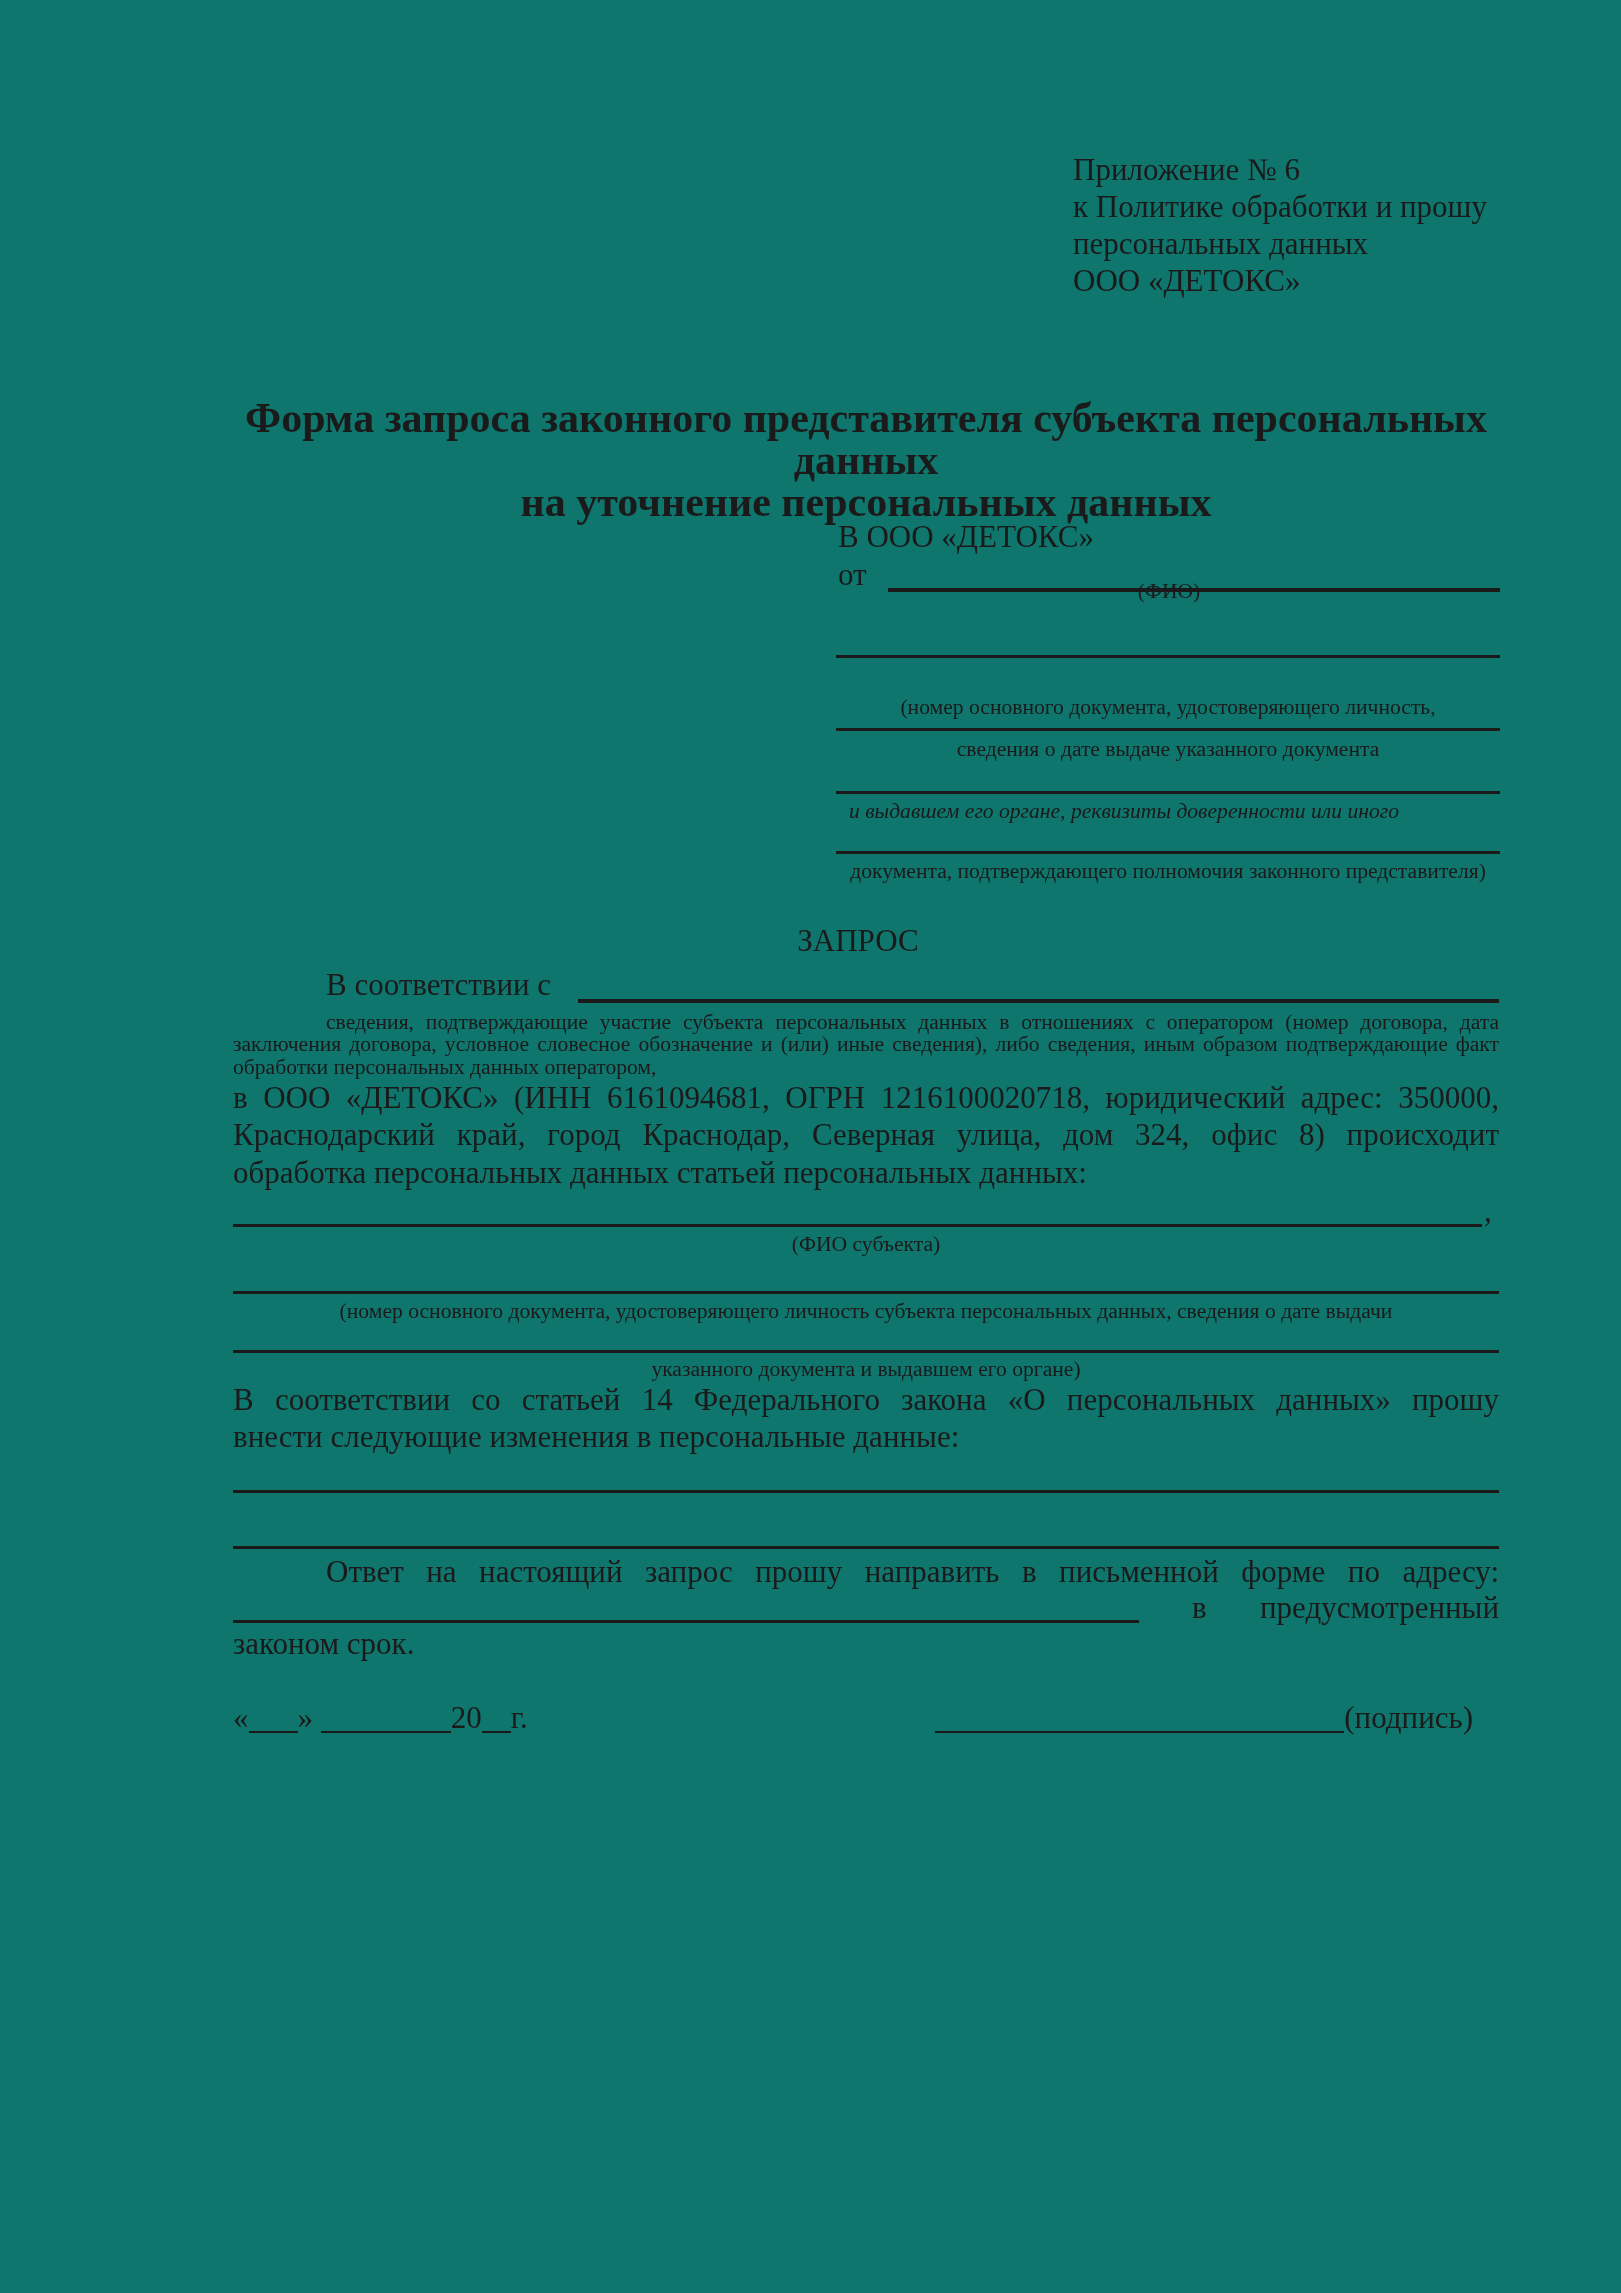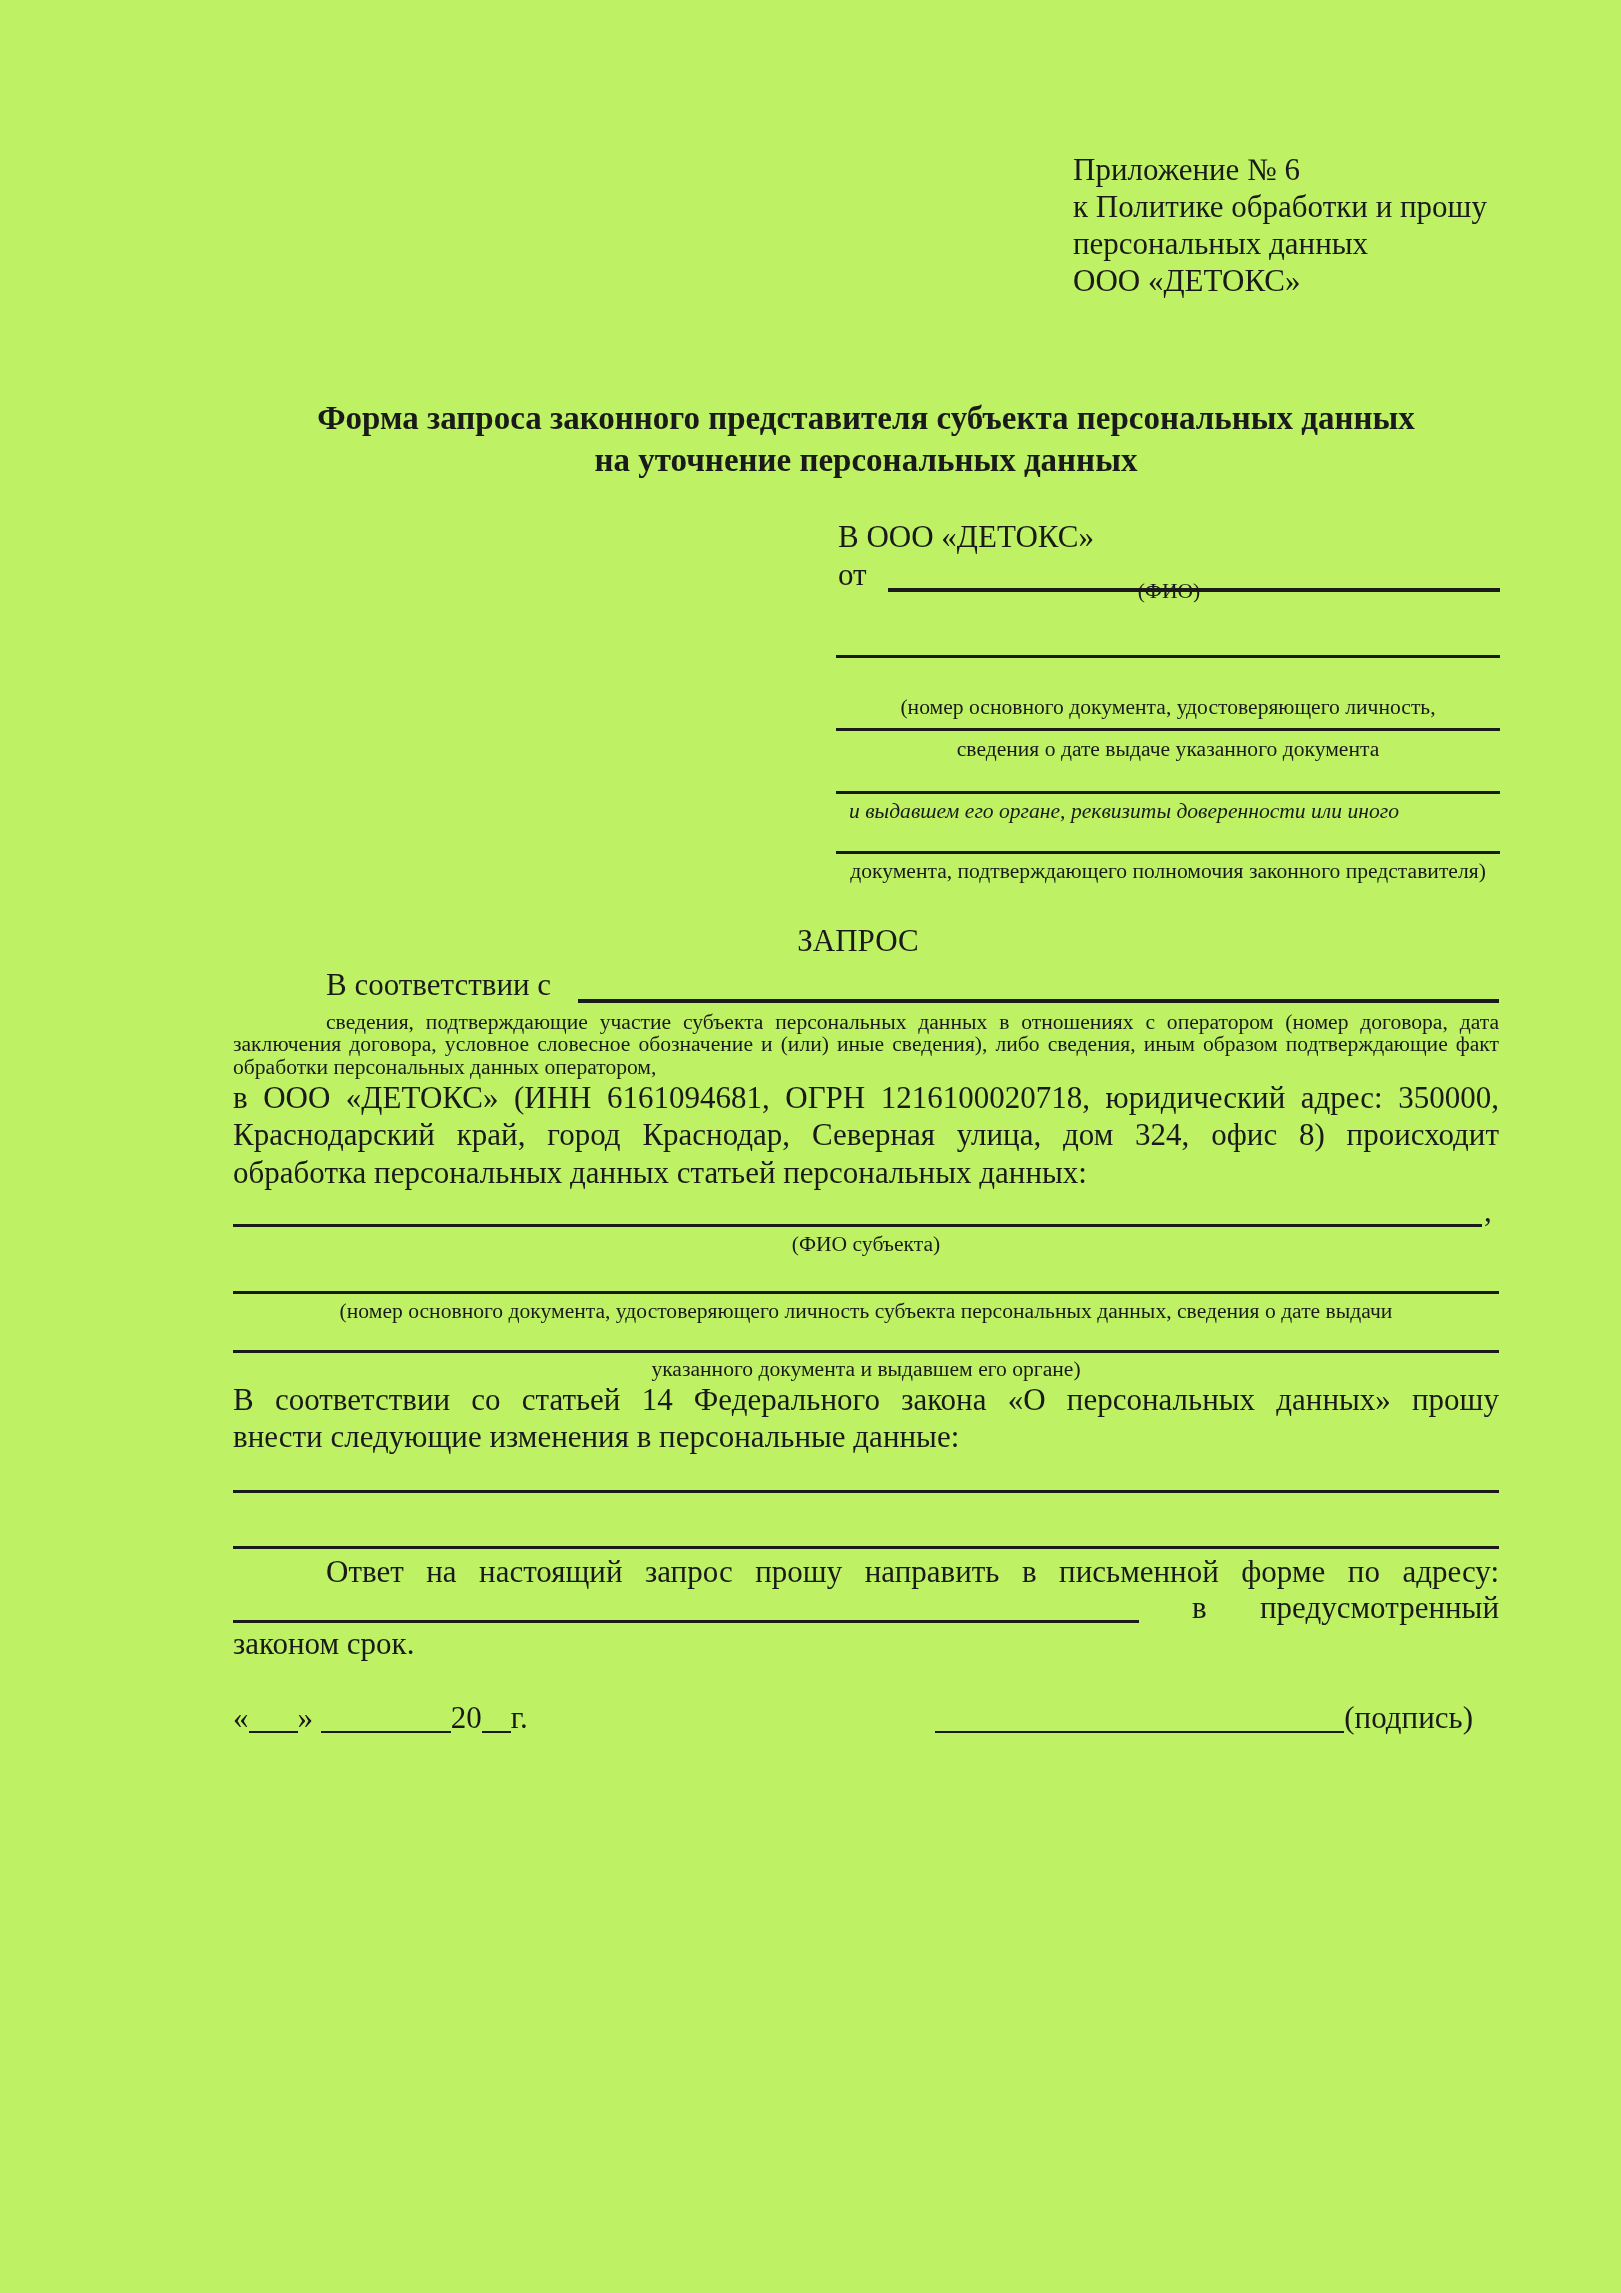--- a/index.html
+++ b/index.html
@@ -1,27 +1,27 @@
 <!DOCTYPE html>
 <html><head>
 <meta charset="utf-8">
 <style>
   html,body{margin:0;padding:0;background:#888;}
   .page{
     position:relative;
     width:1621px;height:2294px;
-    background:#bef264;
+    background:#0f766e;
     color:#1a1a1a;
     font-family:"Liberation Serif","DejaVu Serif",serif;
     overflow:hidden;
   }
   .abs{position:absolute;}
   .t{font-size:31px;line-height:37px;}
   .s{font-size:21.6px;line-height:22.5px;}
-  .b{font-weight:bold;font-size:33px;line-height:42px;}
+  .b{font-weight:bold;font-size:42px;line-height:42px;}
   .ctr{text-align:center;}
   .rgt{text-align:center;}
   .jst{text-align:justify;text-align-last:justify;-moz-text-align-last:justify;}
   .ind{text-indent:93px;}
   .rule{position:absolute;background:#1a1a1a;height:2.9px;}
   .rule4{height:3.9px;}
   .bl{display:inline-block;height:0;border-bottom:2.9px solid #1a1a1a;vertical-align:-4.9px;}
 </style>
 </head>
 <body>

